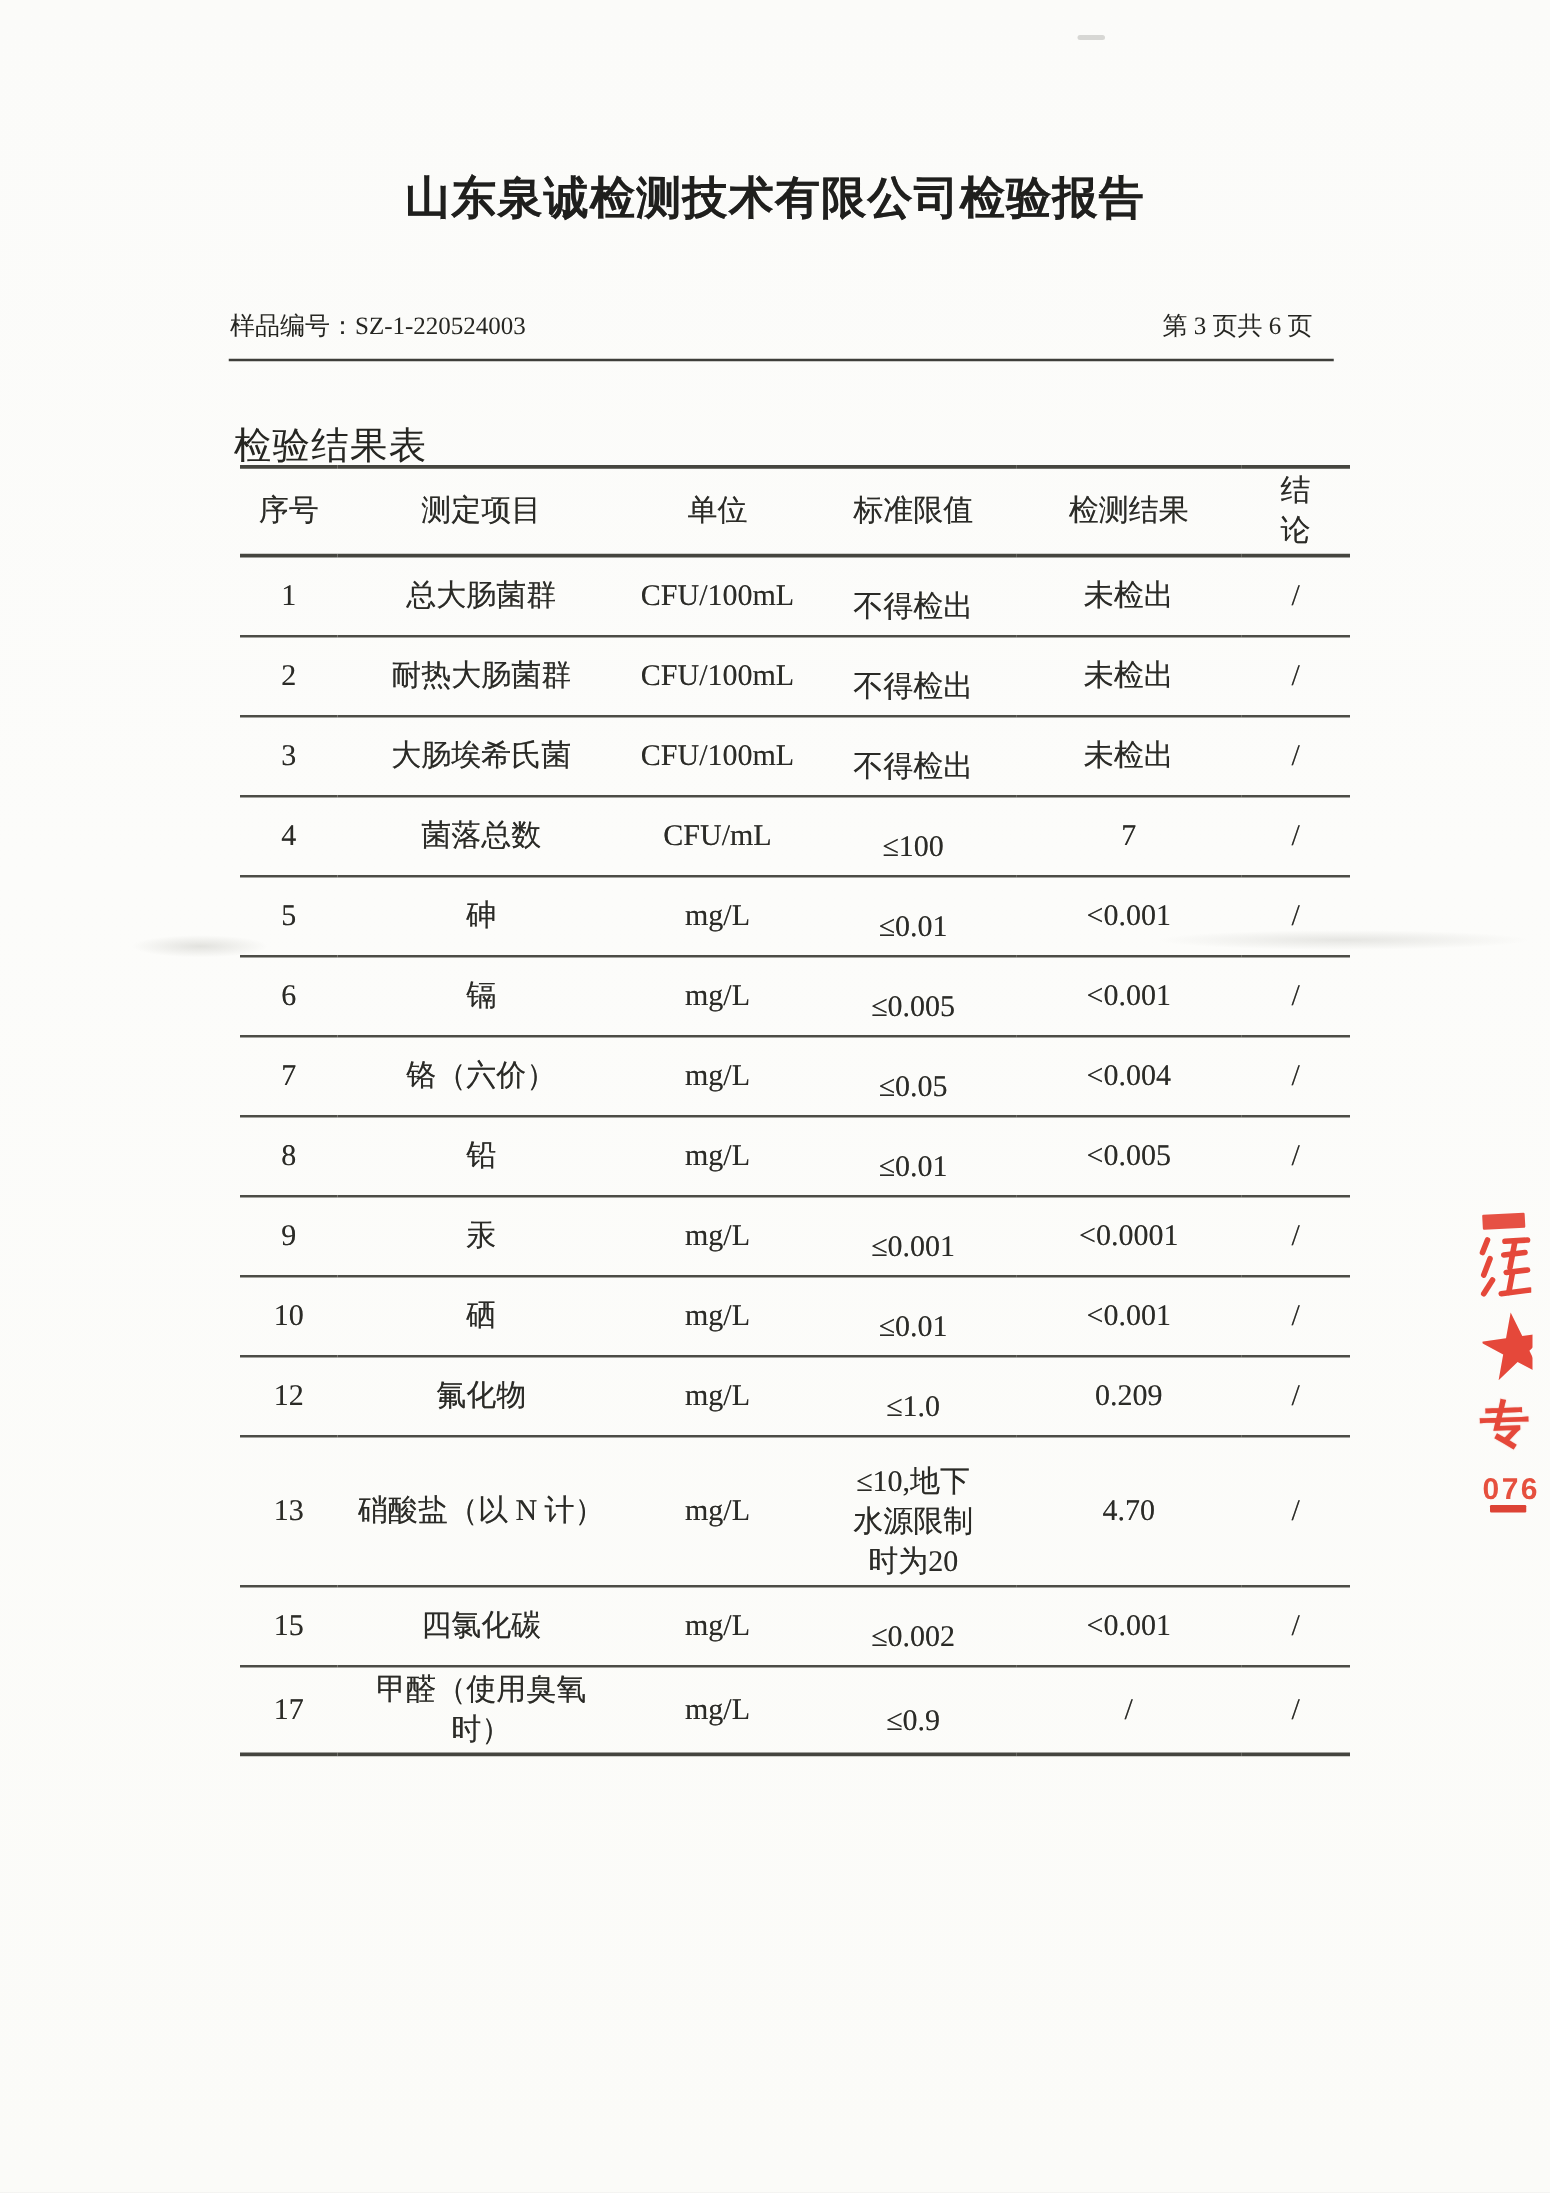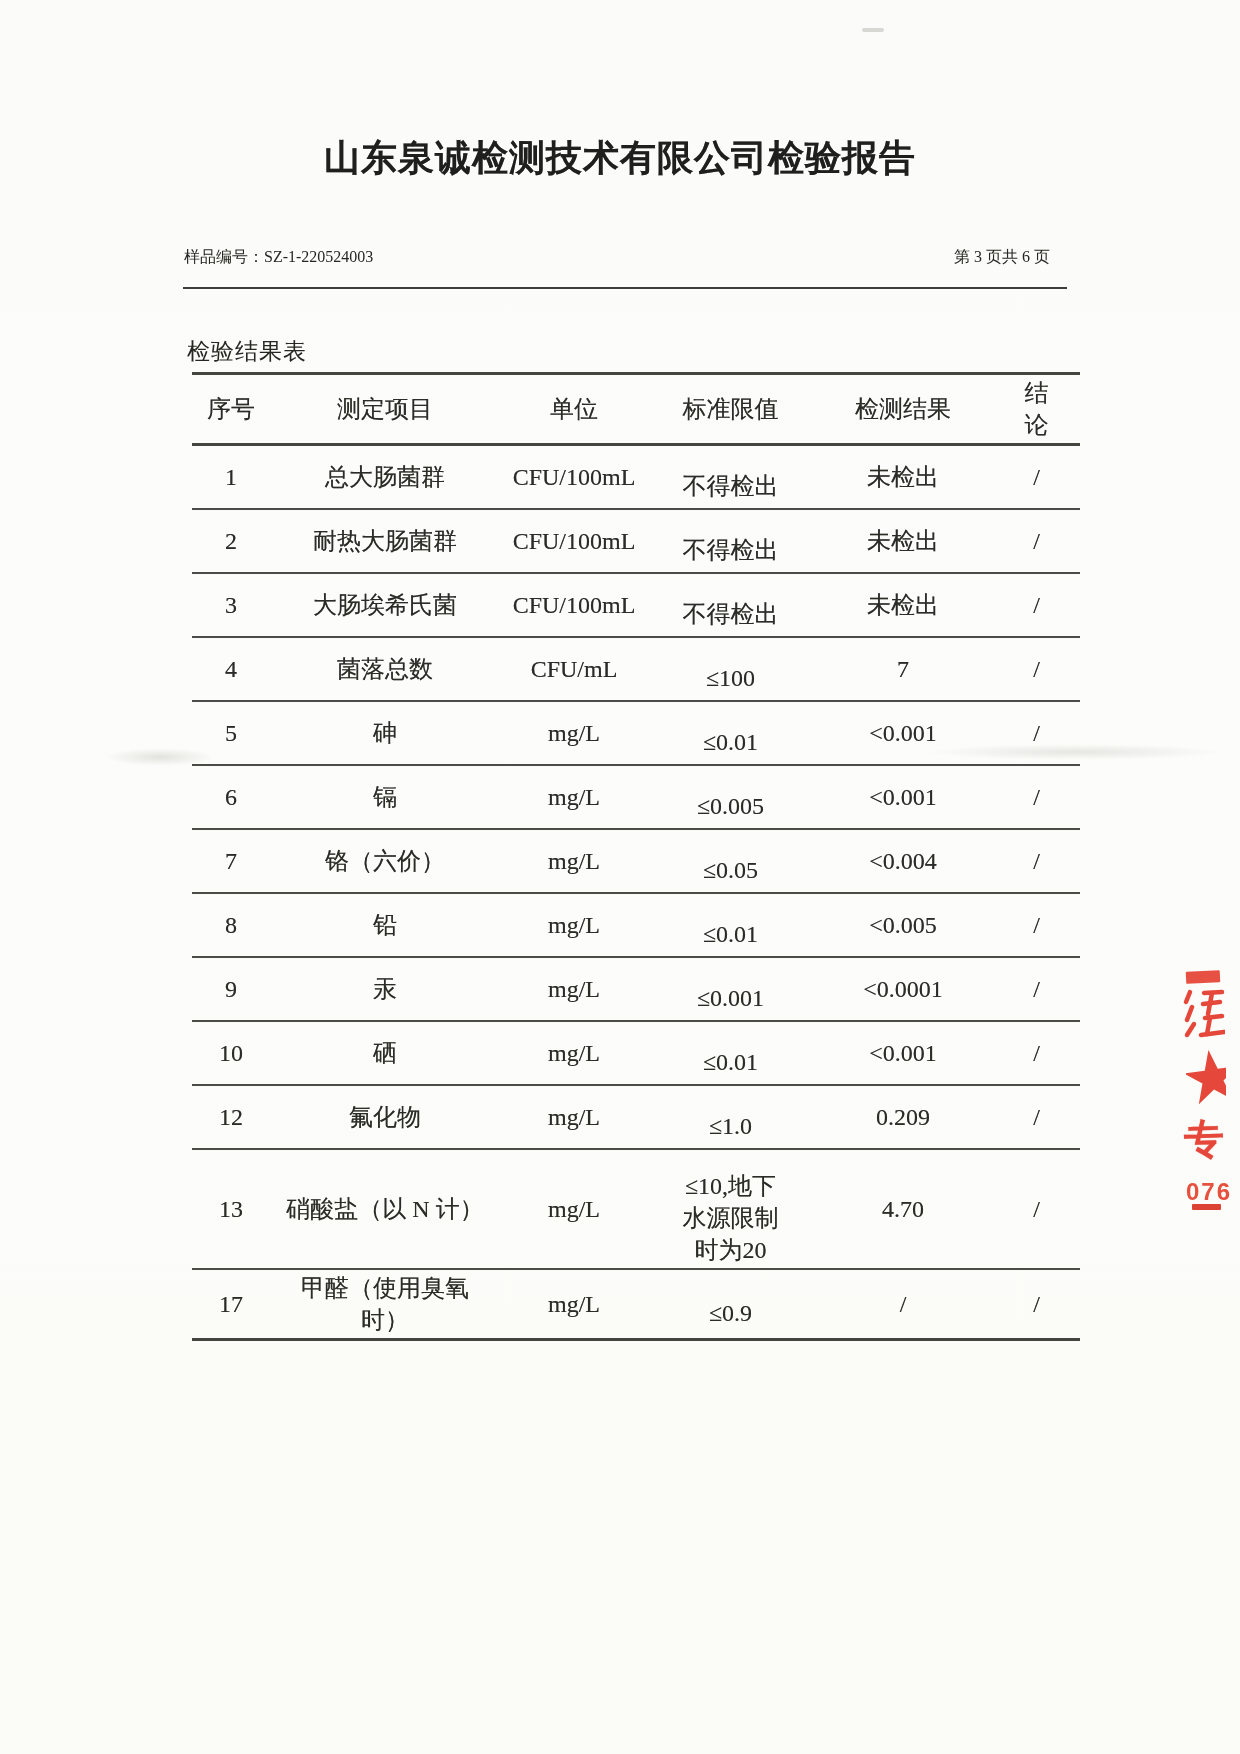--- a/index.html
+++ b/index.html
@@ -16,29 +16,29 @@
   .report-title{
     position:absolute;top:134px;left:0;width:100%;
     text-align:center;
     font-size:36px;font-weight:bold;letter-spacing:1px;
     color:#1f1f1d;
     text-shadow:0 0 0.5px rgba(30,30,28,0.6);
   }
   .meta-line{
     position:absolute;left:184px;top:247px;width:866px;
     display:flex;justify-content:space-between;align-items:flex-start;
-    font-size:16px;color:#262622;
+    font-size:20px;color:#262622;
   }
   .meta-rule{
     position:absolute;left:183px;top:287px;width:884px;height:2px;
     background:#3e3e3a;
   }
   .table-caption{
     position:absolute;left:187px;top:336px;
-    font-size:23px;color:#262622;letter-spacing:1px;
+    font-size:30px;color:#262622;letter-spacing:1px;
   }
   table.results{
     position:absolute;left:192px;top:372px;width:888px;
     border-collapse:collapse;table-layout:fixed;
     font-size:24px;color:#2b2b27;
     border-top:3px solid #45453f;
     border-bottom:3px solid #45453f;
   }
   table.results thead tr{height:65px;border-bottom:3px solid #45453f;}
   table.results tbody tr{height:64px;border-bottom:2px solid #4c4c46;}
@@ -227,20 +227,28 @@
           <td><span>硝酸盐（以 N 计）</span></td>
           <td><span>mg/L</span></td>
           <td class="limit-cell"><span>≤10,地下
 水源限制
 时为20</span></td>
           <td><span>4.70</span></td>
           <td><span>/</span></td>
         </tr>
 
 
+        <tr>
+          <td><span>15</span></td>
+          <td><span>四氯化碳</span></td>
+          <td><span>mg/L</span></td>
+          <td class="limit-cell"><span>≤0.002</span></td>
+          <td><span>&lt;0.001</span></td>
+          <td><span>/</span></td>
+        </tr>
 
 
         <tr>
           <td><span>17</span></td>
           <td><span>甲醛（使用臭氧
 时）</span></td>
           <td><span>mg/L</span></td>
           <td class="limit-cell"><span>≤0.9</span></td>
           <td><span>/</span></td>
           <td><span>/</span></td>

